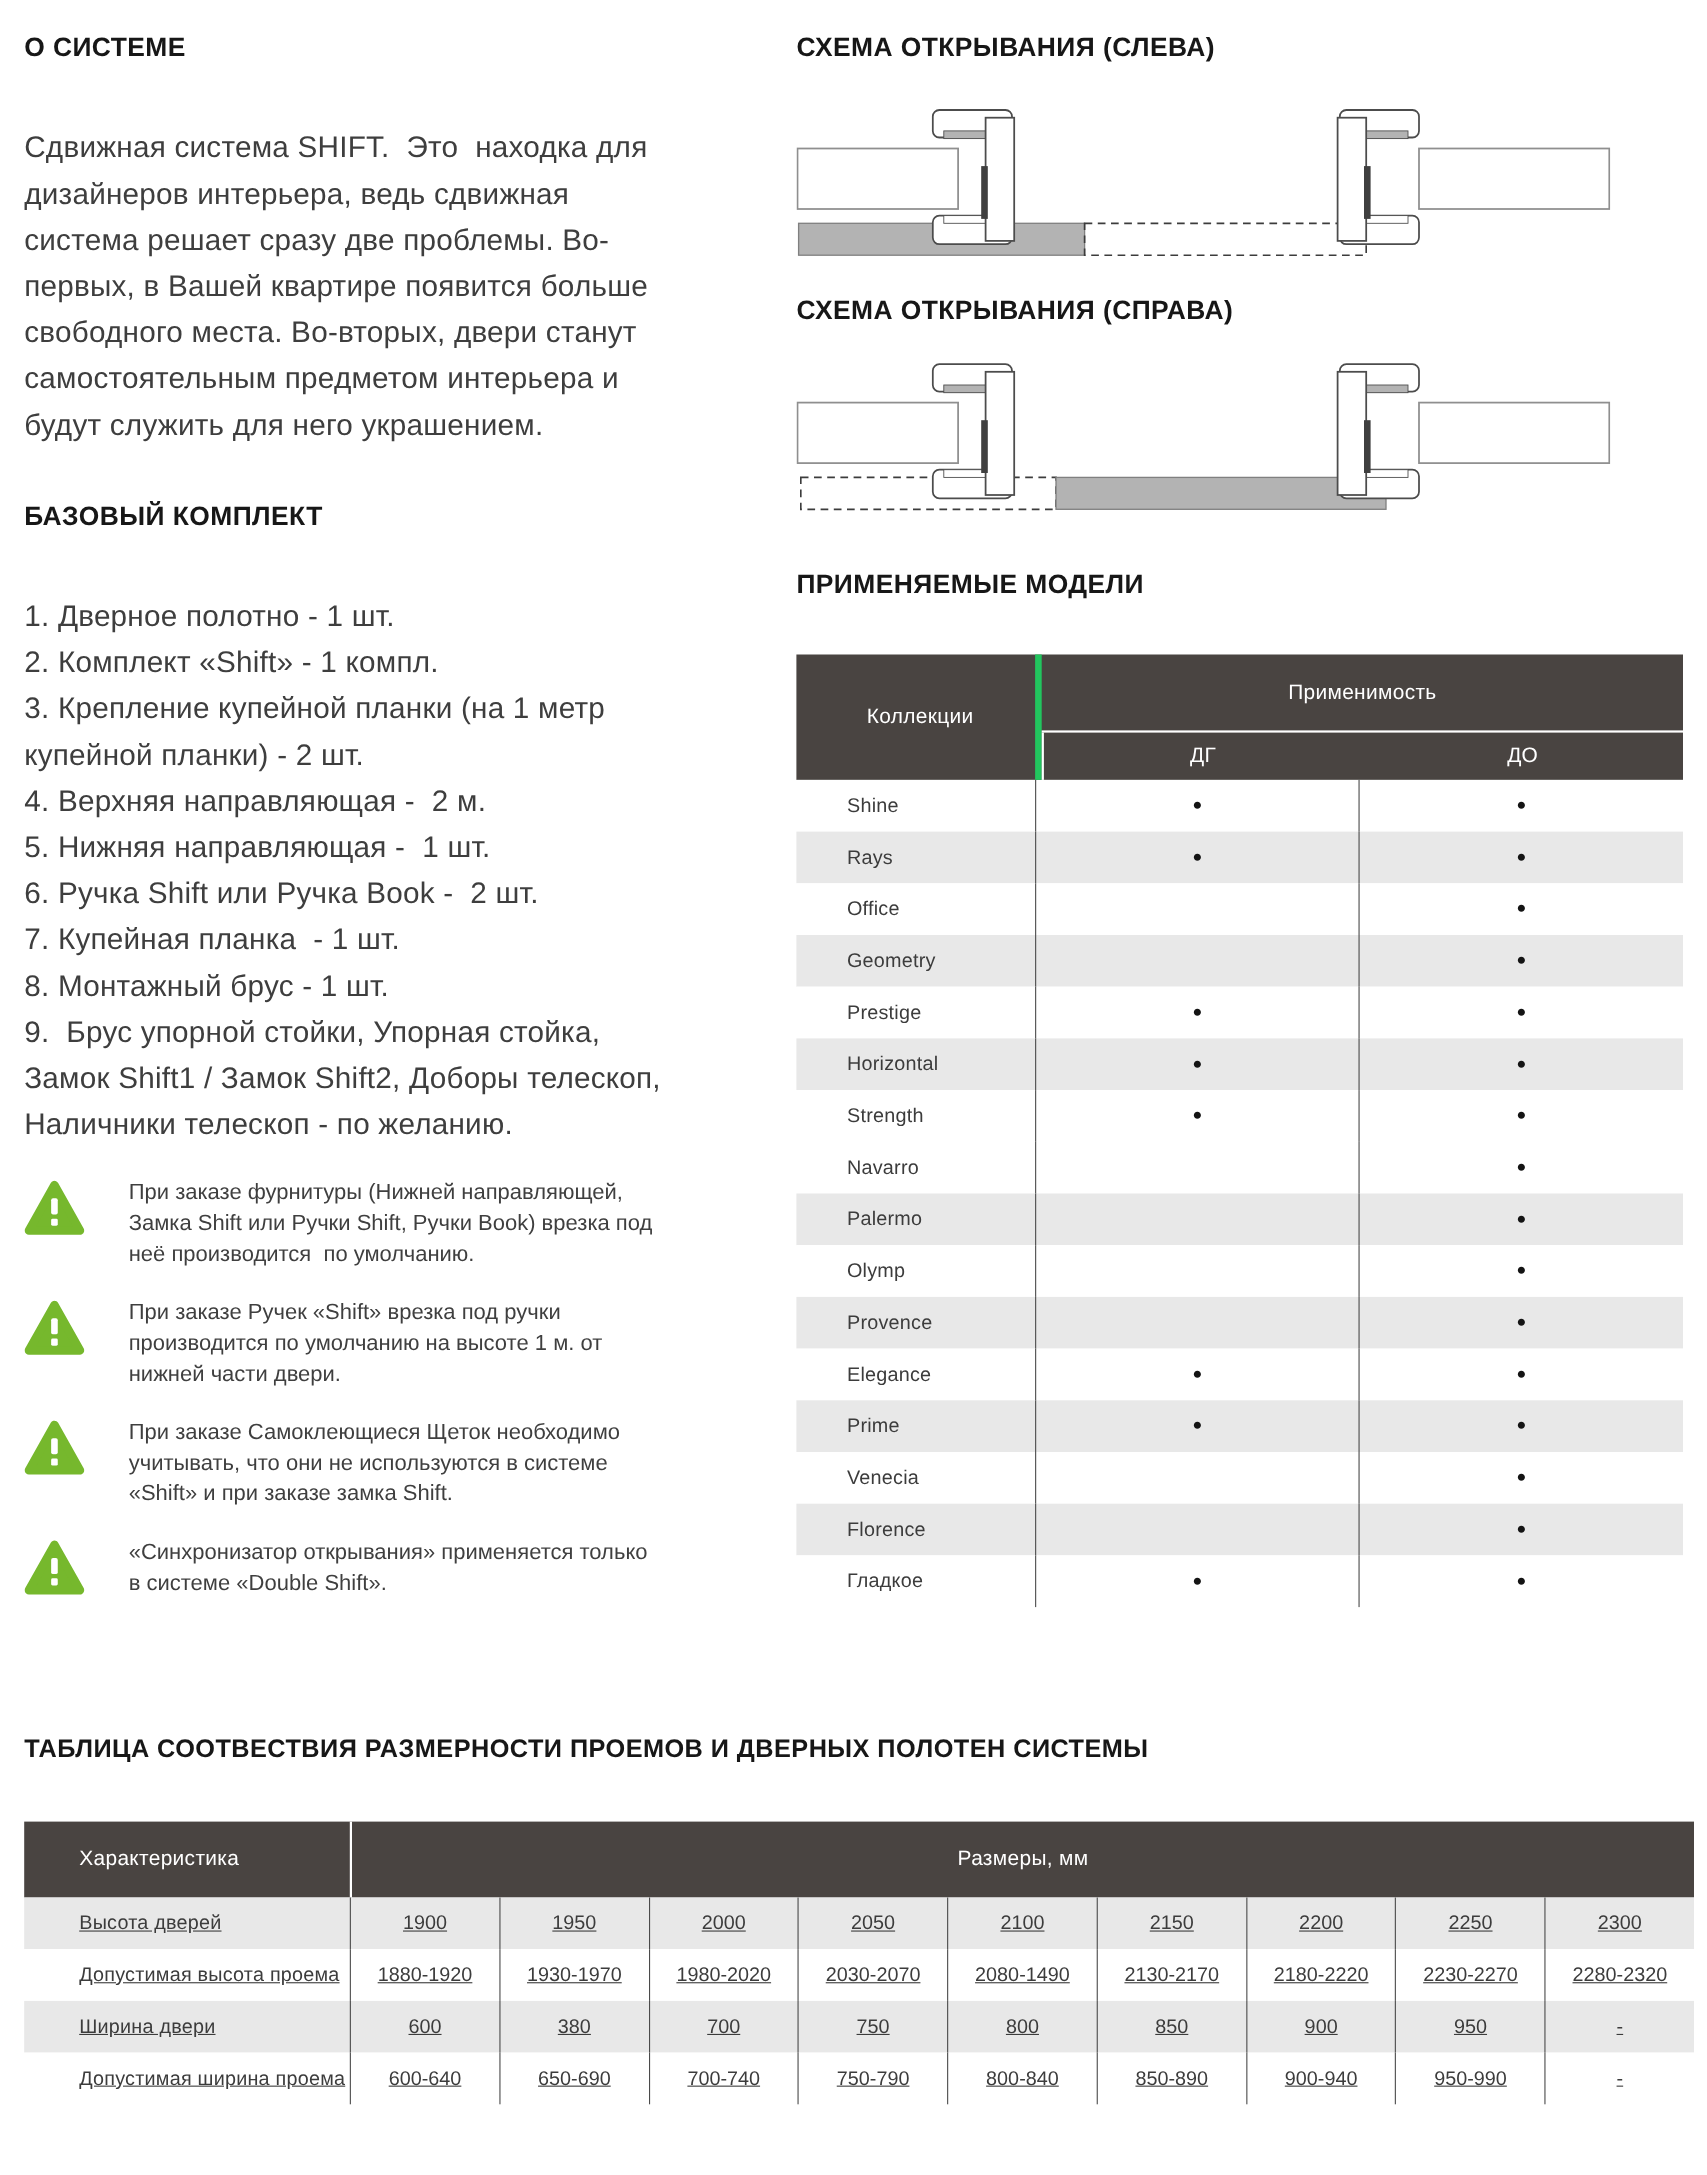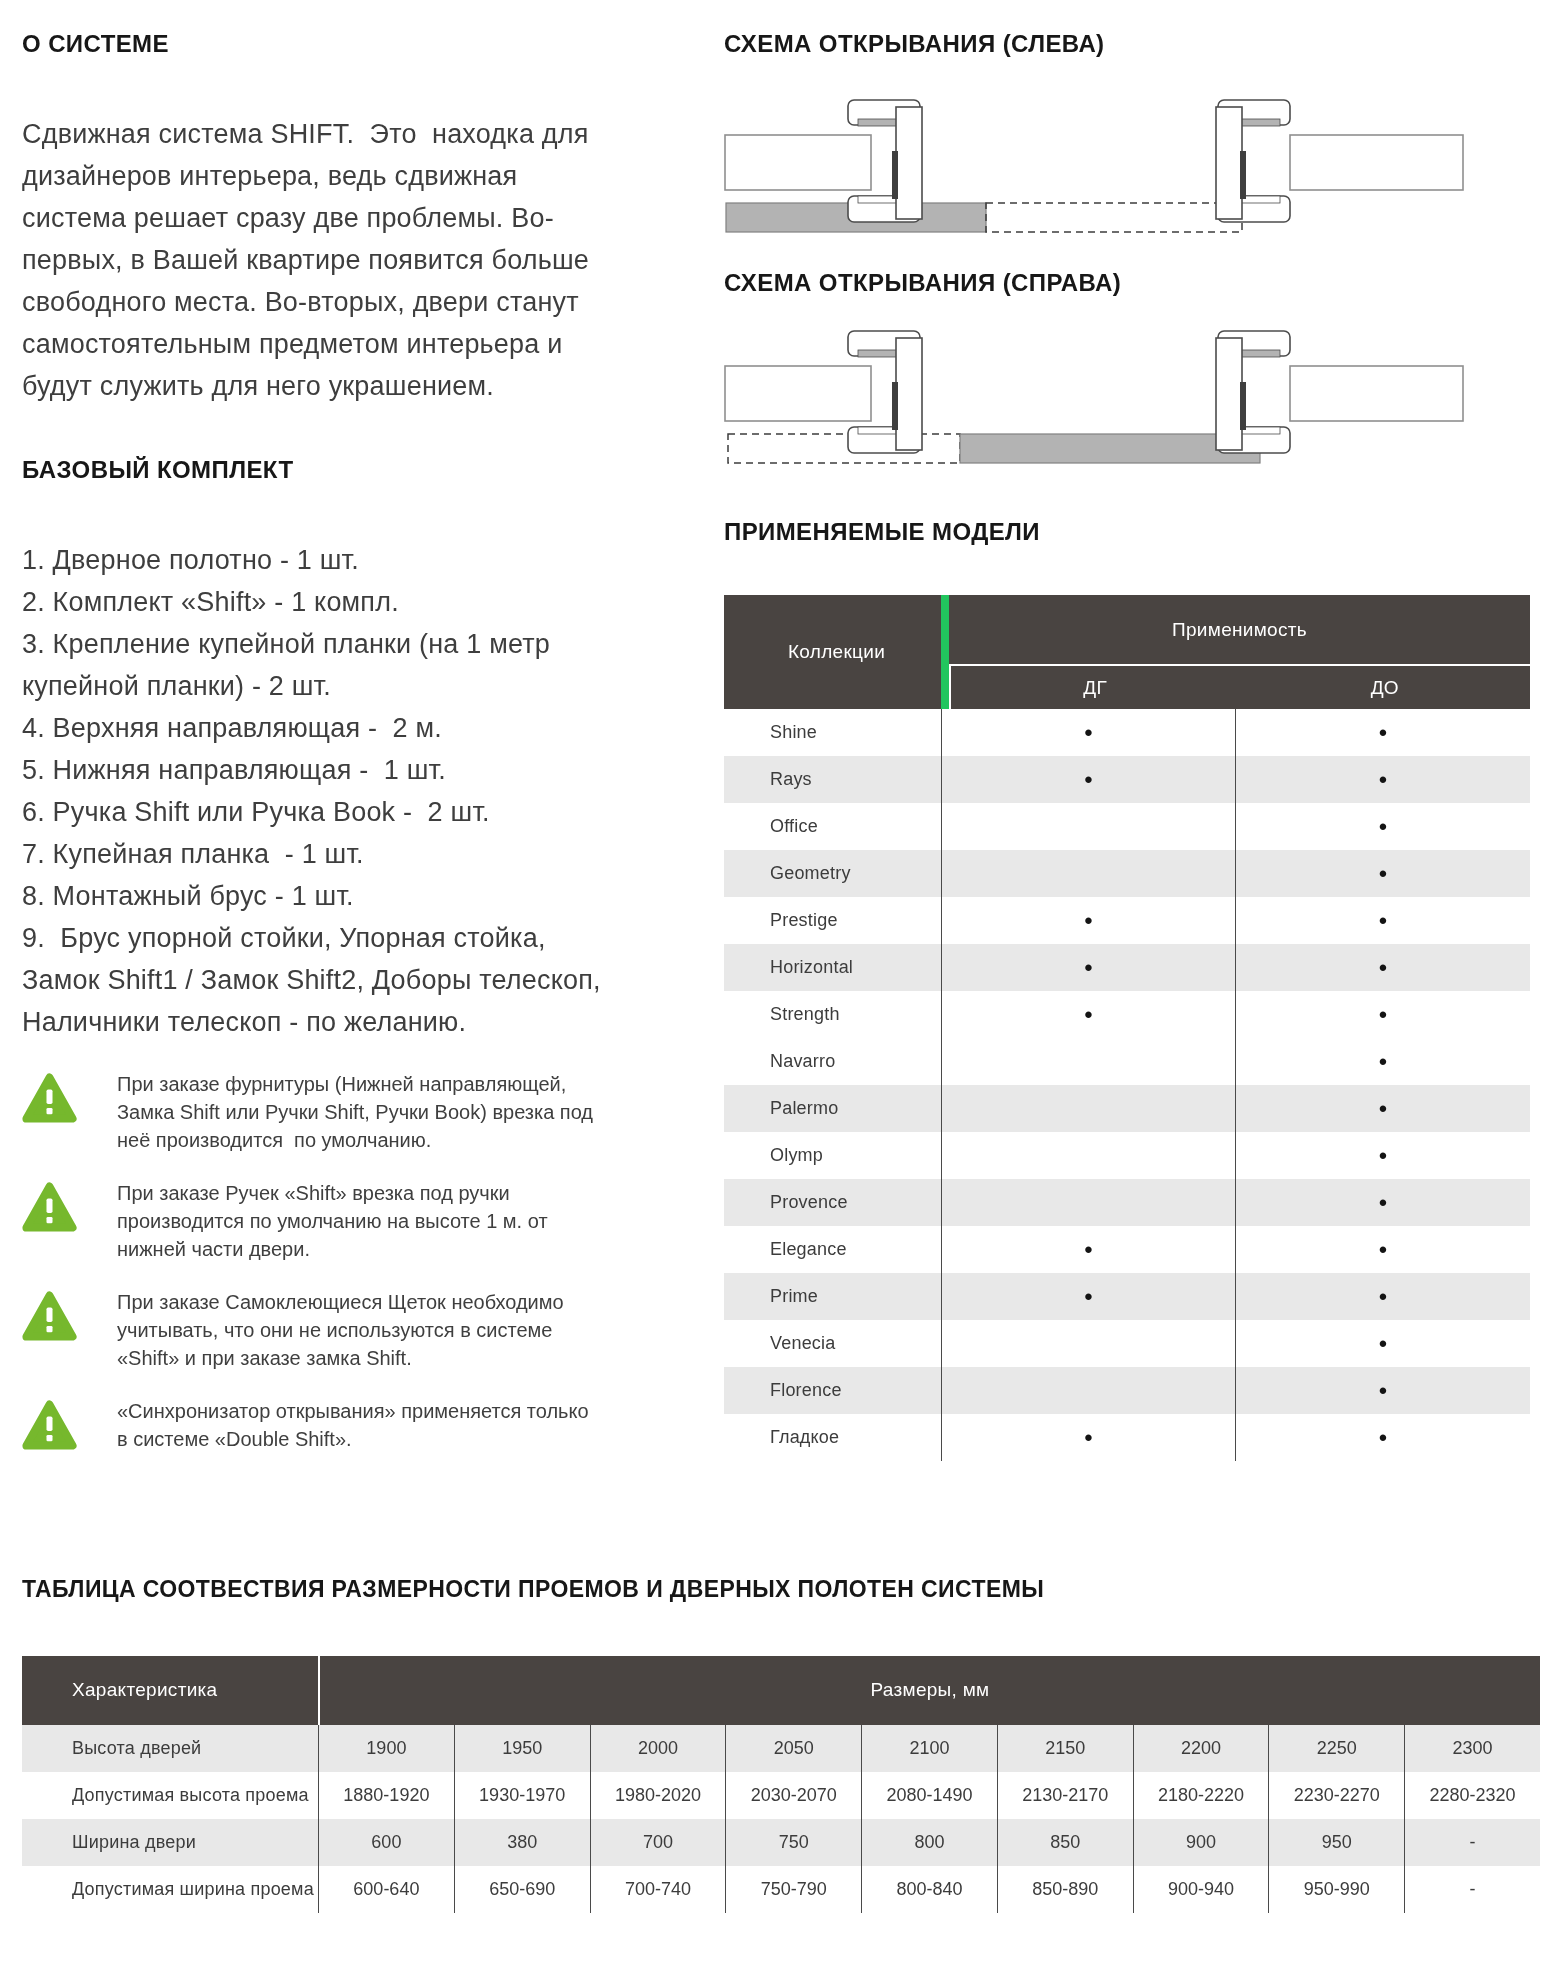--- a/index.html
+++ b/index.html
@@ -35,36 +35,36 @@
   .right-col { position:absolute; left:724px; top:30px; width:806px; }
   .scheme-svg { display:block; }
   .scheme-left-svg { margin-top:34px; }
   .scheme-right-title { margin-top:26px; }
   .scheme-right-svg { margin-top:26px; }
   .models-title { margin-top:44px; }
   
   .m-table { width:806px; margin-top:49px; }
   .m-header { display:grid; grid-template-columns:217px 1fr; background:#494441; color:#fff; }
   .m-h-col { height:114px; display:flex; align-items:center; padding-left:46px; font-size:19px; font-weight:300; letter-spacing:0.3px;margin-left:18px; }
-  .m-h-right { border-left:8px solid #22c55e; }
+  .m-h-right { border-left:6px solid #22c55e; }
   .m-h-app { height:69px; display:flex; align-items:center; justify-content:center; font-size:19px; font-weight:300; letter-spacing:0.3px; }
   .m-h-sub { display:grid; grid-template-columns:1fr 1fr; border-top:2px solid #fff; height:43px; }
   .m-h-cell { display:flex; align-items:center; justify-content:center; font-size:19px; font-weight:300; letter-spacing:0.3px; }
   .m-h-dg { border-left:2px solid #fff; }
   .m-row { display:grid; grid-template-columns:217px 294px 295px; height:47px; background:#fff; }
   .m-row.alt { background:#e8e8e8; }
   .m-cell-name { display:flex; align-items:center; padding-left:46px; font-size:18px; font-weight:300; color:#3c3c3c; letter-spacing:0.2px; }
   .m-cell-dot { display:flex; align-items:center; justify-content:center; border-left:1px solid #4a4a4a; font-size:24px; color:#141414; }
   
   .bottom-sec { position:absolute; left:22px; top:1576px; width:1518px; }
   .s-table { width:1518px; margin-top:52px; }
   .s-header { display:grid; grid-template-columns:296px 1fr; background:#494441; color:#fff; height:69px; }
   .s-h-char { display:flex; align-items:center; padding-left:50px; font-size:19px; font-weight:300; letter-spacing:0.3px; }
   .s-h-dims { border-left:2px solid #fff; display:flex; align-items:center; justify-content:center; font-size:19px; font-weight:300; letter-spacing:0.3px; }
-  .s-row { display:grid; grid-template-columns:296px repeat(9,1fr); height:47px; background:#fff; font-size:18px; font-weight:300; color:#3c3c3c; }
+  .s-row { display:grid; grid-template-columns:296px repeat(9,1fr); height:47px; background:#fff; font-size:18px; font-weight:300; color:#3c3c3c;text-decoration:underline; }
   .s-row.alt { background:#e8e8e8; }
   .s-label { display:flex; align-items:center; padding-left:50px; letter-spacing:0.2px; }
   .s-val { display:flex; align-items:center; justify-content:center; border-left:1px solid #4a4a4a; }
 </style>
 </head>
 <body>
 
 <svg width="0" height="0" style="position:absolute">
   <defs>
     <g id="asm">

